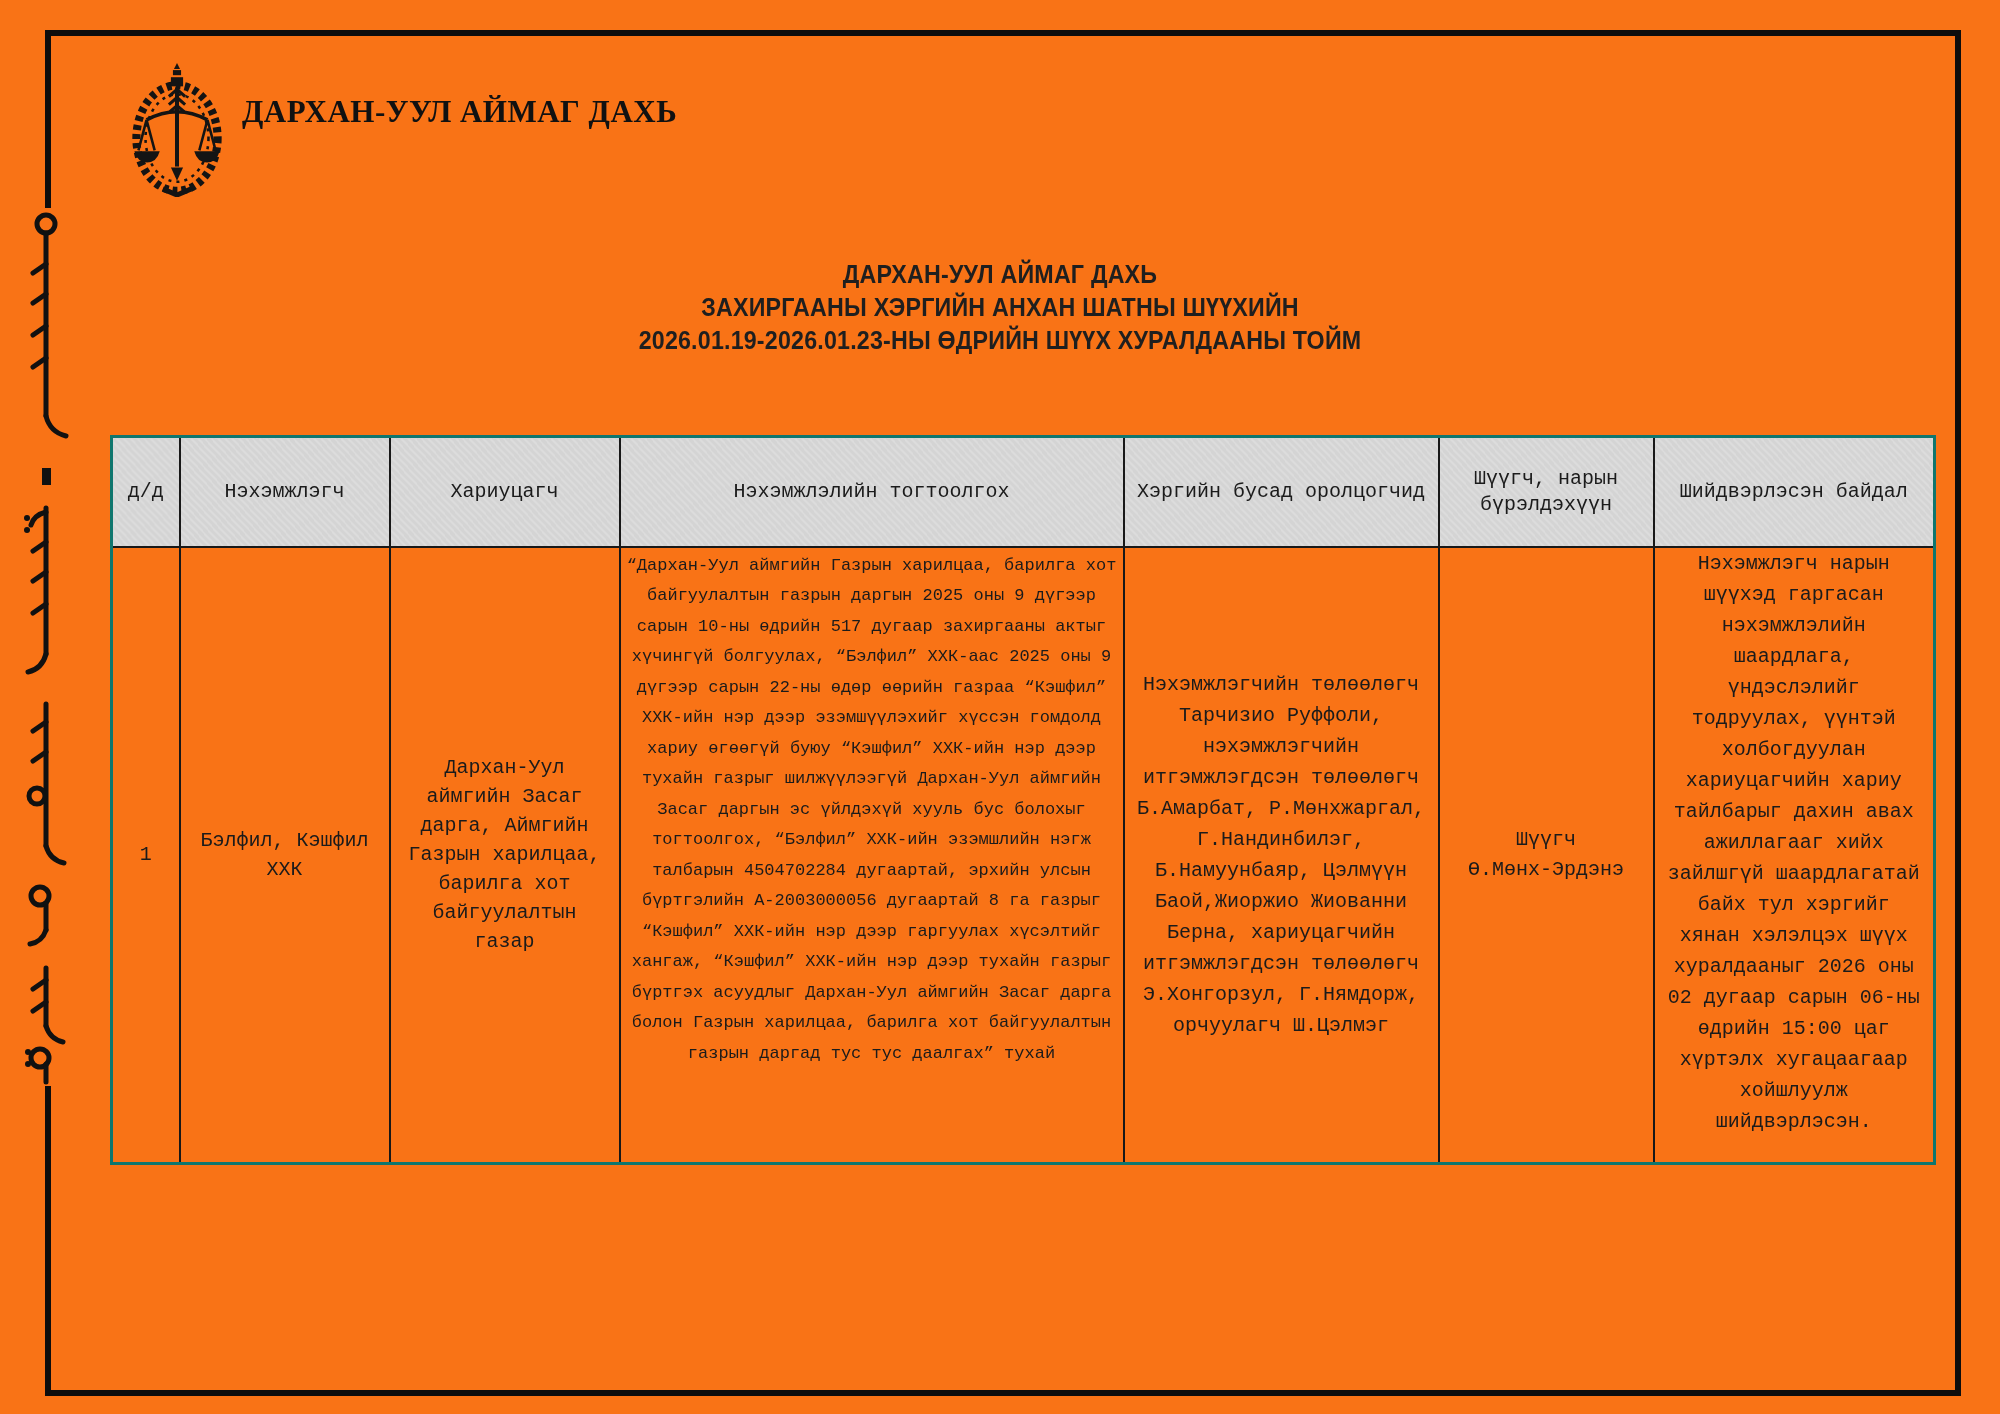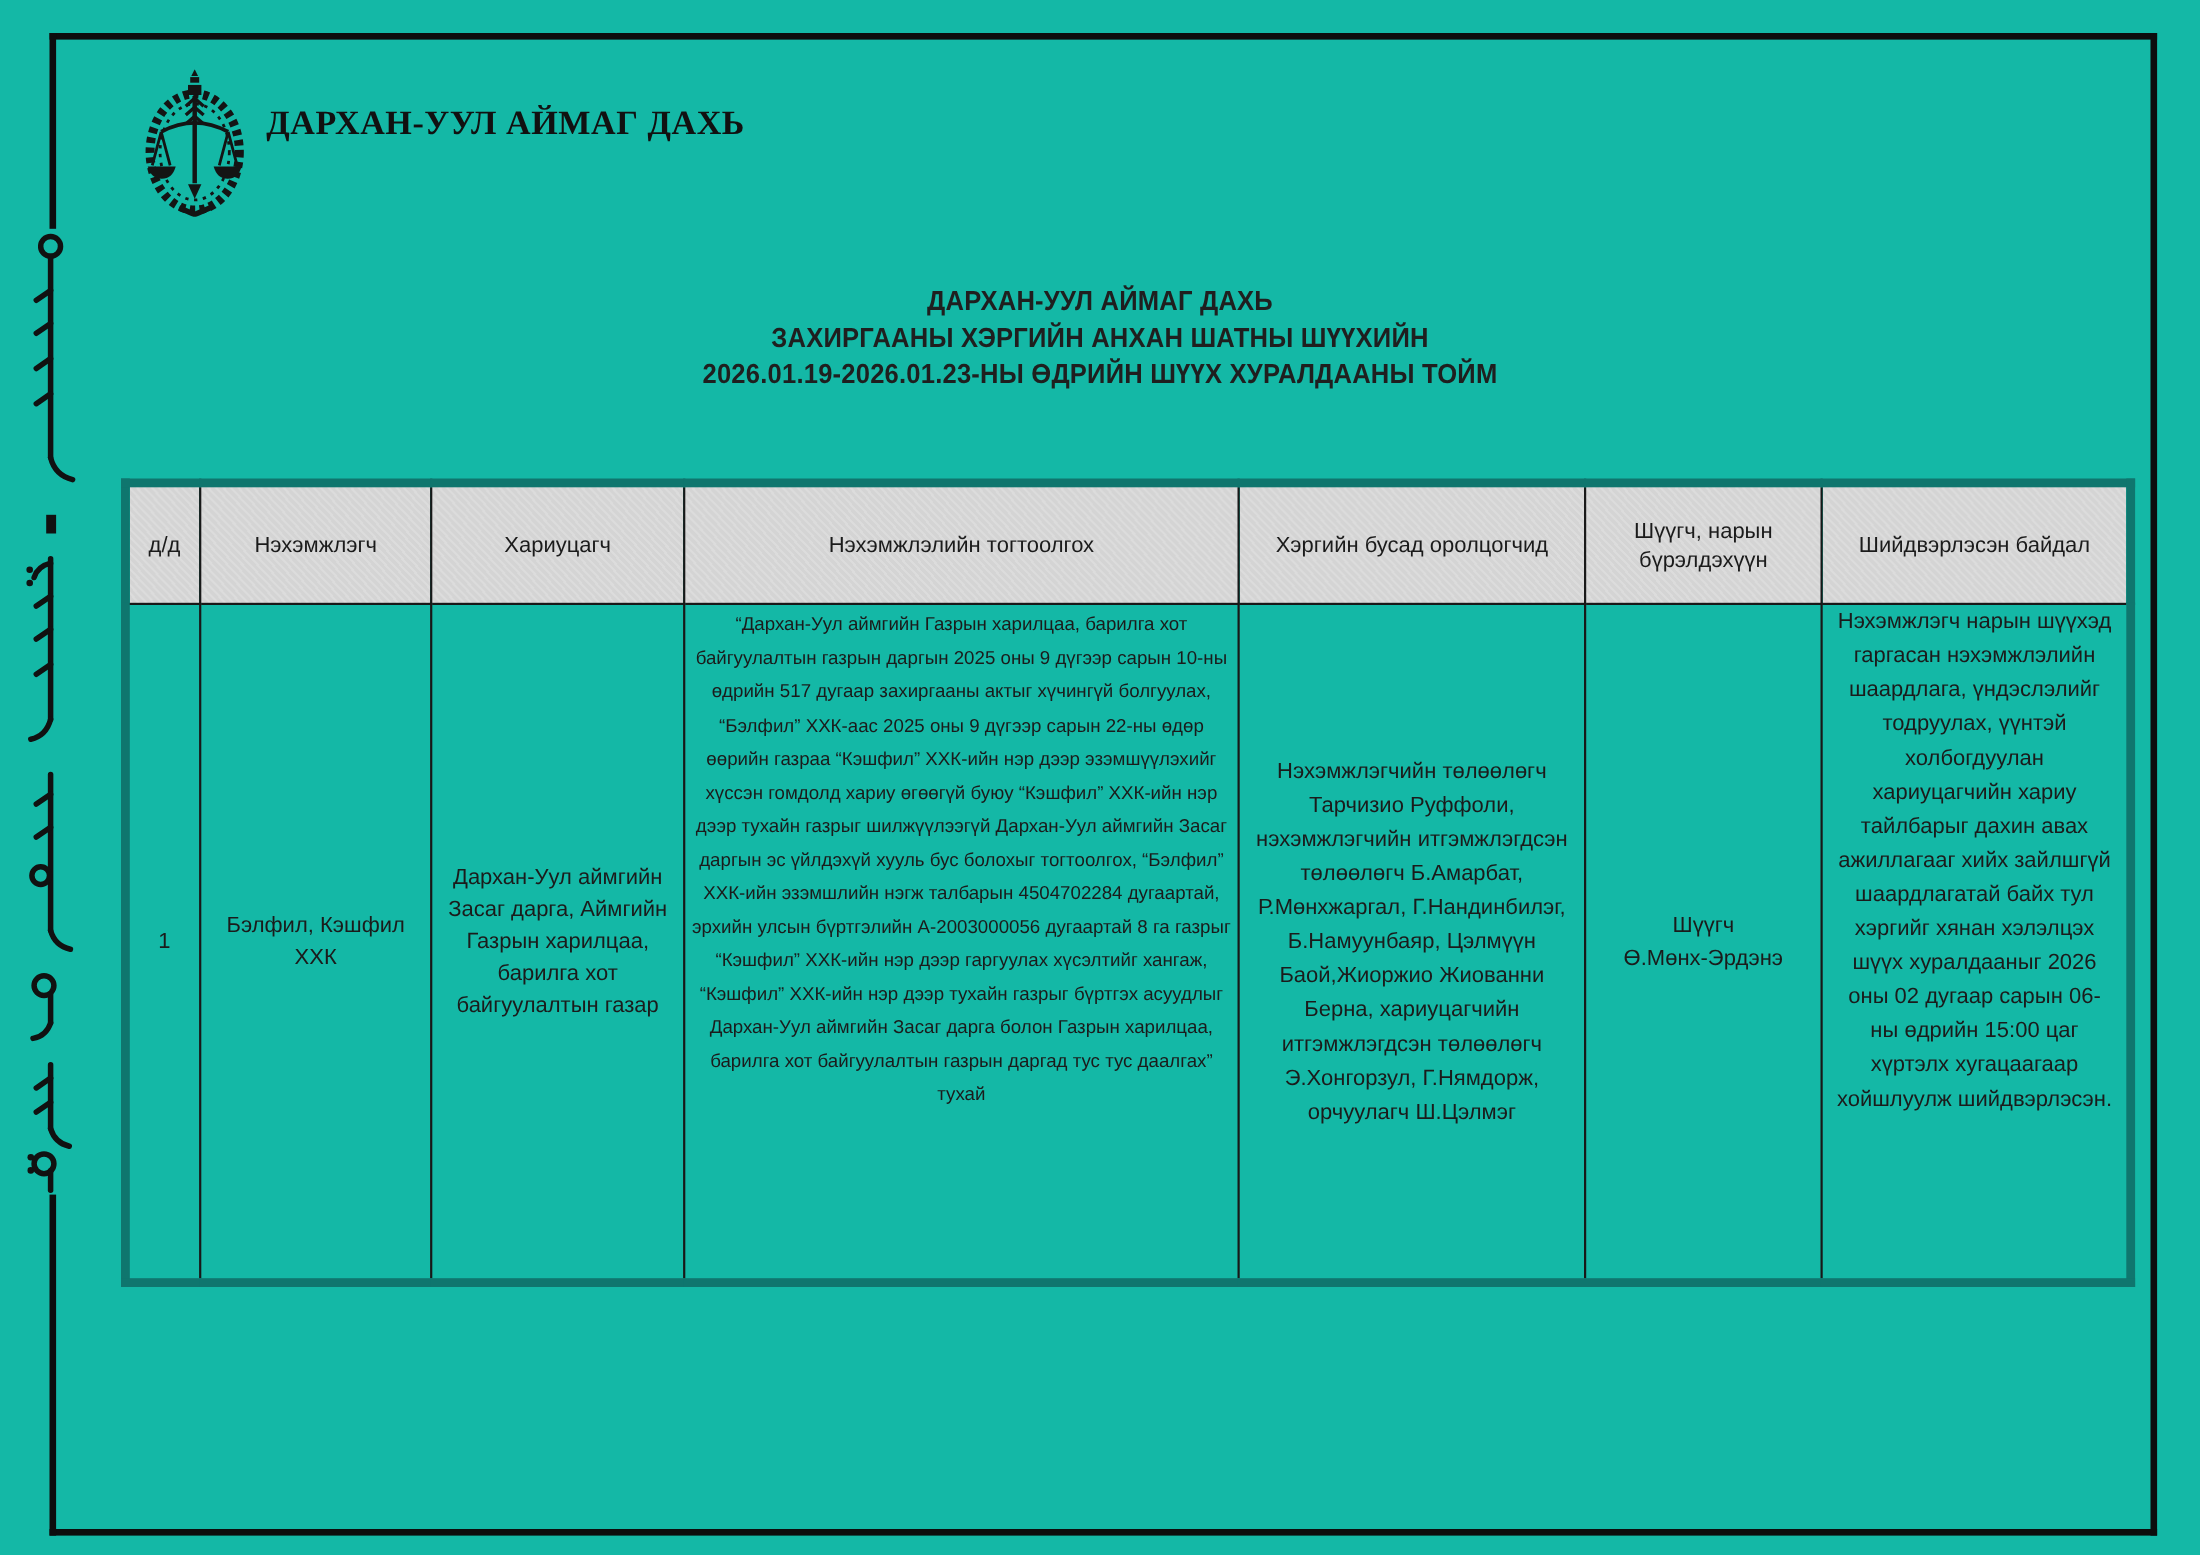--- a/index.html
+++ b/index.html
@@ -1,19 +1,19 @@
 <!DOCTYPE html>
 <html><head>
 <meta charset="utf-8">
 <style>
   html,body{margin:0;padding:0;background:#ffffff;}
   .page{
     position:relative;
     width:2000px;height:1414px;
-    background:#14b8a6;
+    background:#f97316;
     font-family:"Liberation Sans", sans-serif;
     color:#1a1a1a;
     overflow:hidden;
   }
   
   .frame{position:absolute;background:#0d0d0d;}
   .frame-top{left:45px;top:30px;width:1916px;height:6px;}
   .frame-right{left:1955px;top:30px;width:6px;height:1366px;}
   .frame-bottom{left:45px;top:1390px;width:1916px;height:6px;}
   .frame-left-a{left:45px;top:30px;width:6px;height:178px;}
@@ -43,21 +43,21 @@
     border-collapse:collapse;table-layout:fixed;
     width:1823px;
     font-size:20px;color:#1b1b1b;
   }
   .court-table td,.court-table th{
     border:2px solid #181818;
     text-align:center;
     font-weight:normal;
     overflow:hidden;
   }
-  .court-table{border:8px solid #0f766e;}
+  .court-table{border:3px solid #0f766e;font-family:Liberation Mono, monospace;}
   .hdr-row{height:110px;}
   .hdr-row th{
     background:#d8d8d8;
     background-image:repeating-linear-gradient(47deg, rgba(255,255,255,.10) 0 2px, rgba(0,0,0,.02) 2px 5px);
     font-size:20px;line-height:26px;vertical-align:middle;padding:0 10px;
   }
   .body-row{height:617px;}
   .cell-mid{vertical-align:middle;padding:0 8px;line-height:29px;}
   .cell-claim{vertical-align:top;padding:3px 4px;line-height:30.5px;font-size:17px;}
   .cell-part{vertical-align:middle;padding:0 4px;line-height:31px;}

